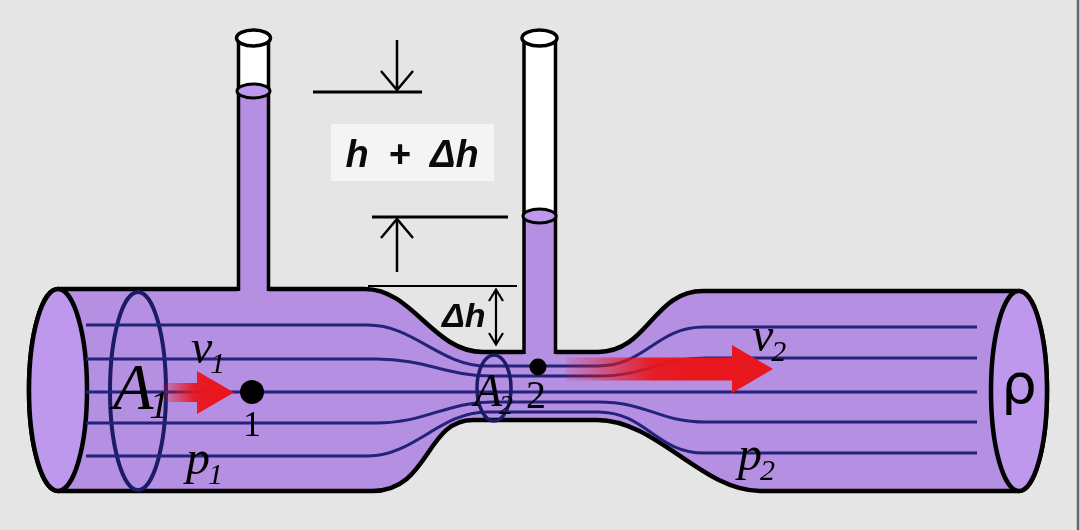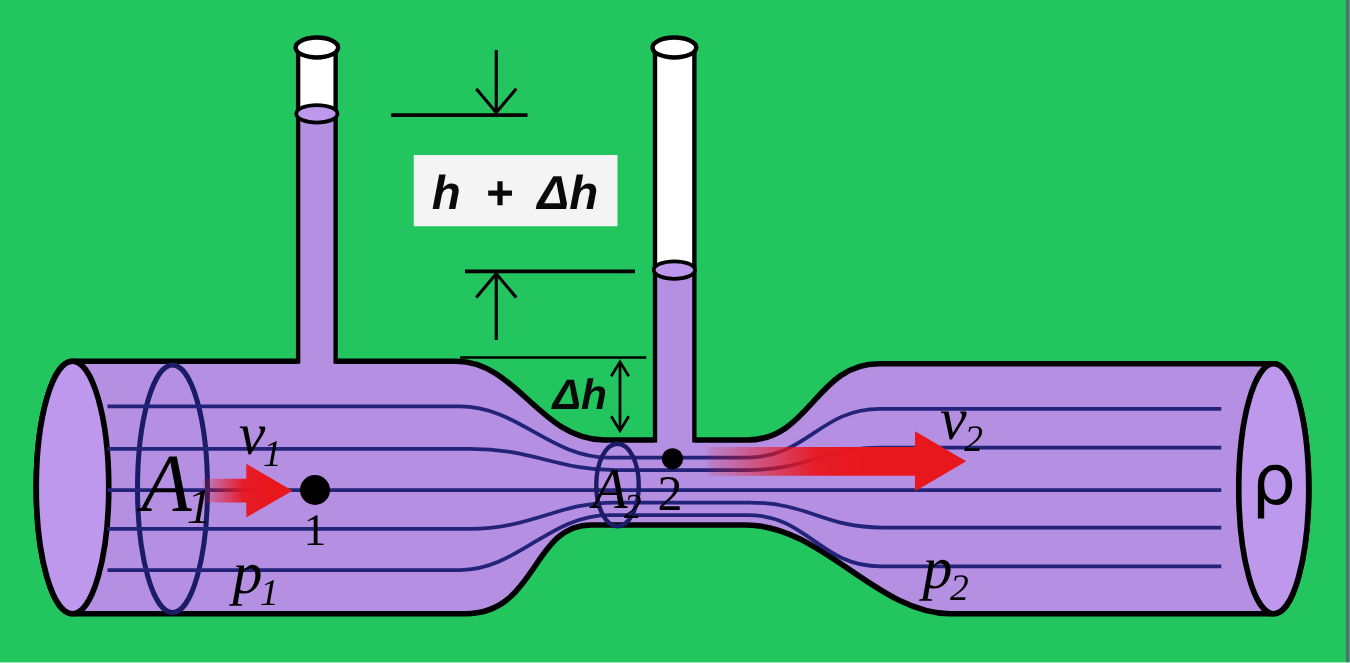--- a/index.html
+++ b/index.html
@@ -1,16 +1,16 @@
 <!DOCTYPE html>
 <html><head>
 <meta charset="utf-8">
 <style>
   html,body{margin:0;padding:0;background:#ffffff;}
-  #stage{position:relative;width:1080px;height:530px;background:#22c55e;overflow:hidden;
+  #stage{position:relative;width:1080px;height:530px;background:#e5e5e5;overflow:hidden;
          font-family:"Liberation Sans",sans-serif;}
   svg{position:absolute;left:0;top:0;}
   .lbl-serif{font-family:"Liberation Serif",serif;font-style:italic;fill:#000000;}
   .lbl-num{font-family:"Liberation Serif",serif;fill:#000000;}
   .lbl-sans{font-family:"Liberation Sans",sans-serif;font-weight:bold;font-style:italic;fill:#0a0a0a;}
   .lbl-rho{font-family:"DejaVu Sans",sans-serif;fill:#000000;}
   .dim{stroke:#000000;fill:none;}
 </style>
 </head>
 <body>

